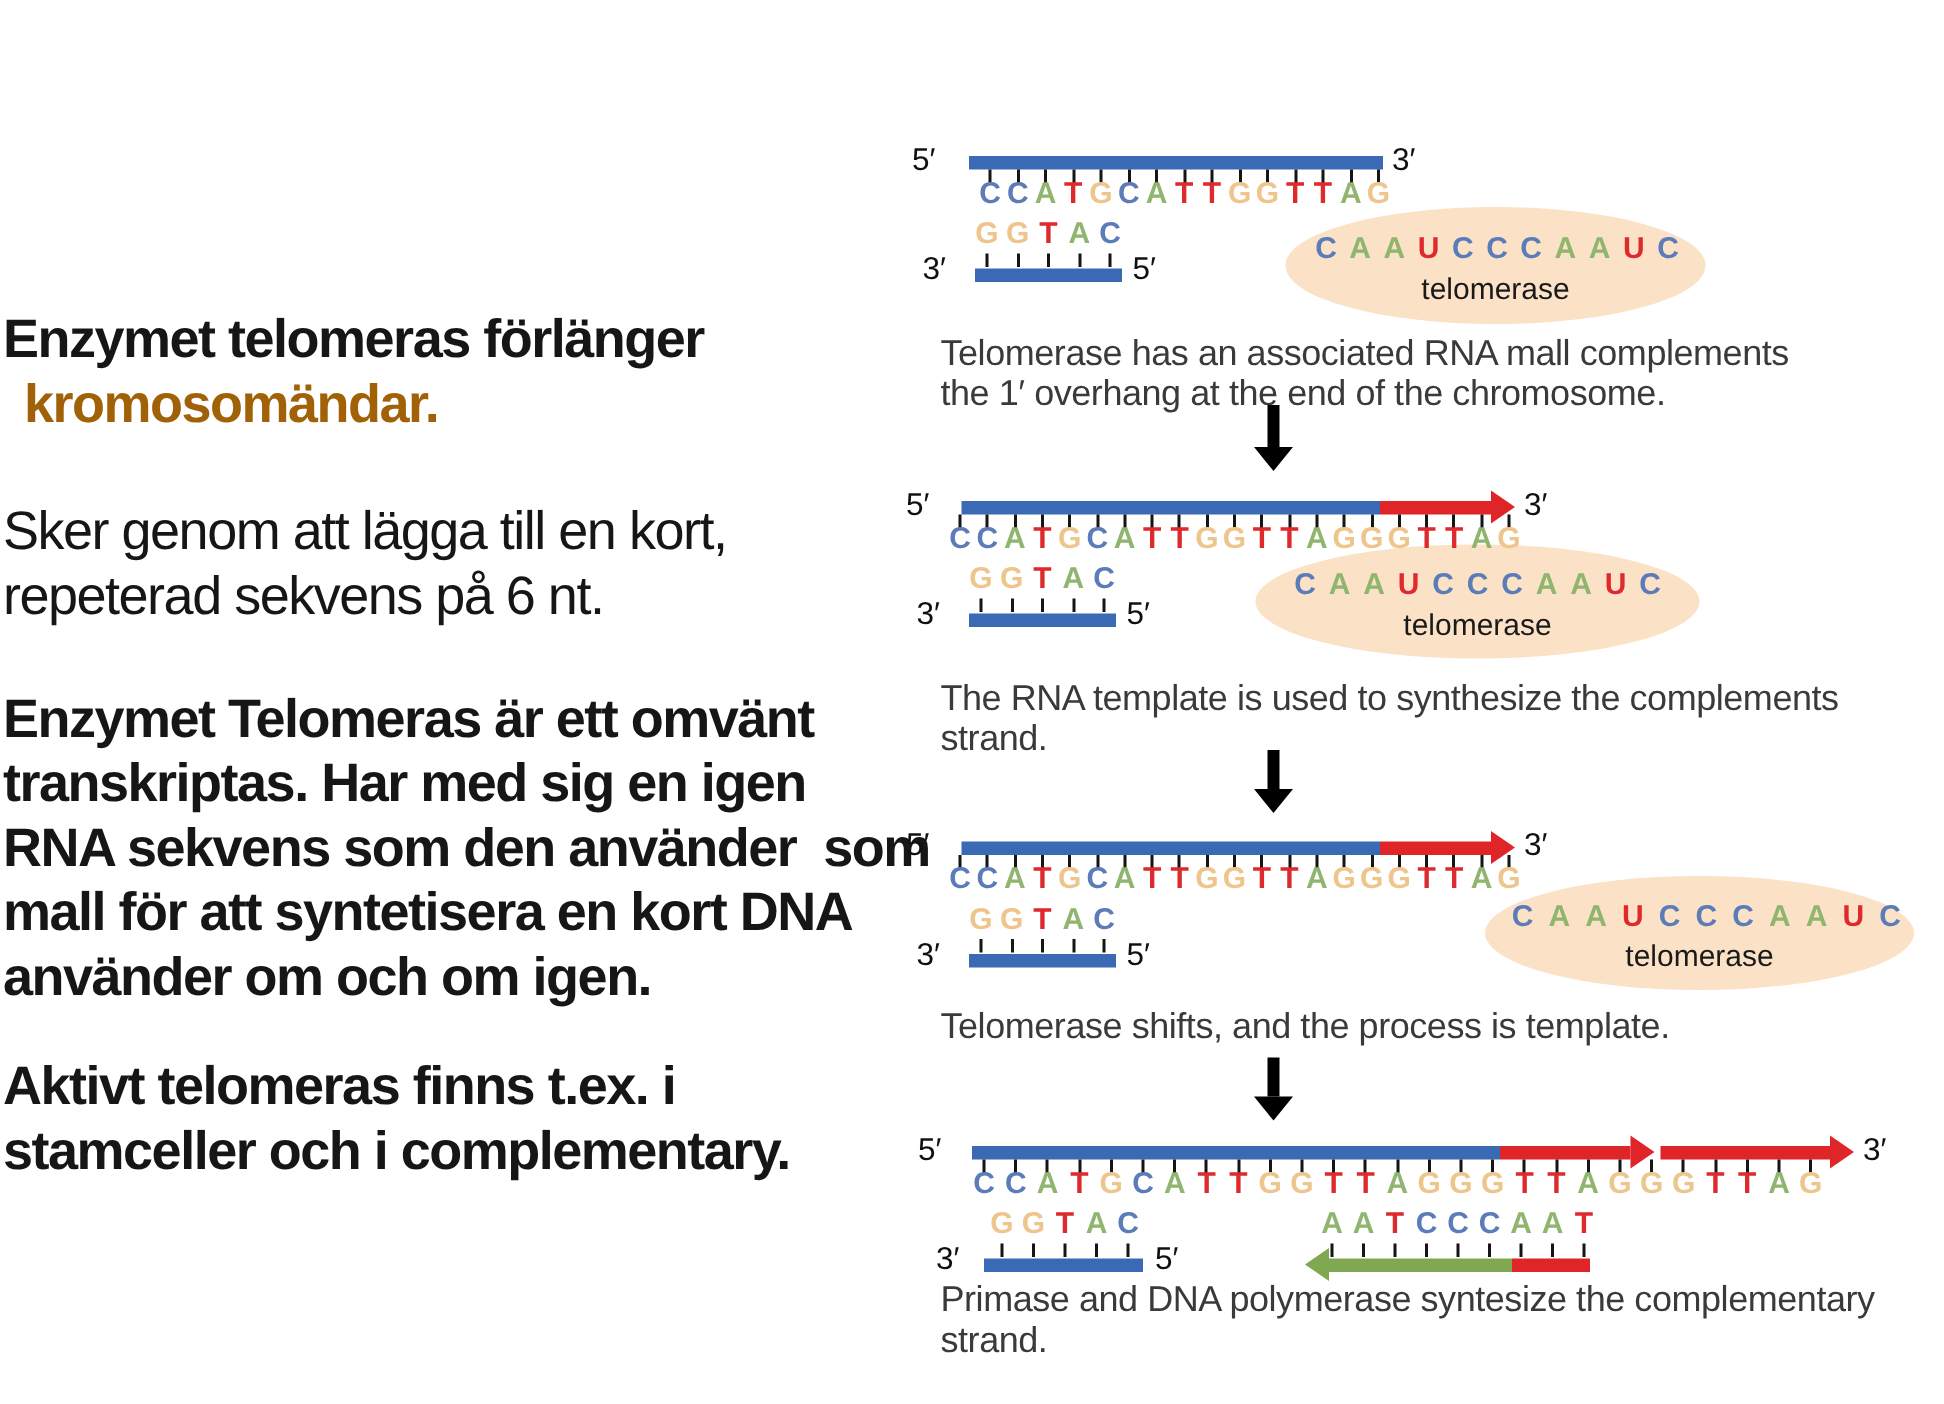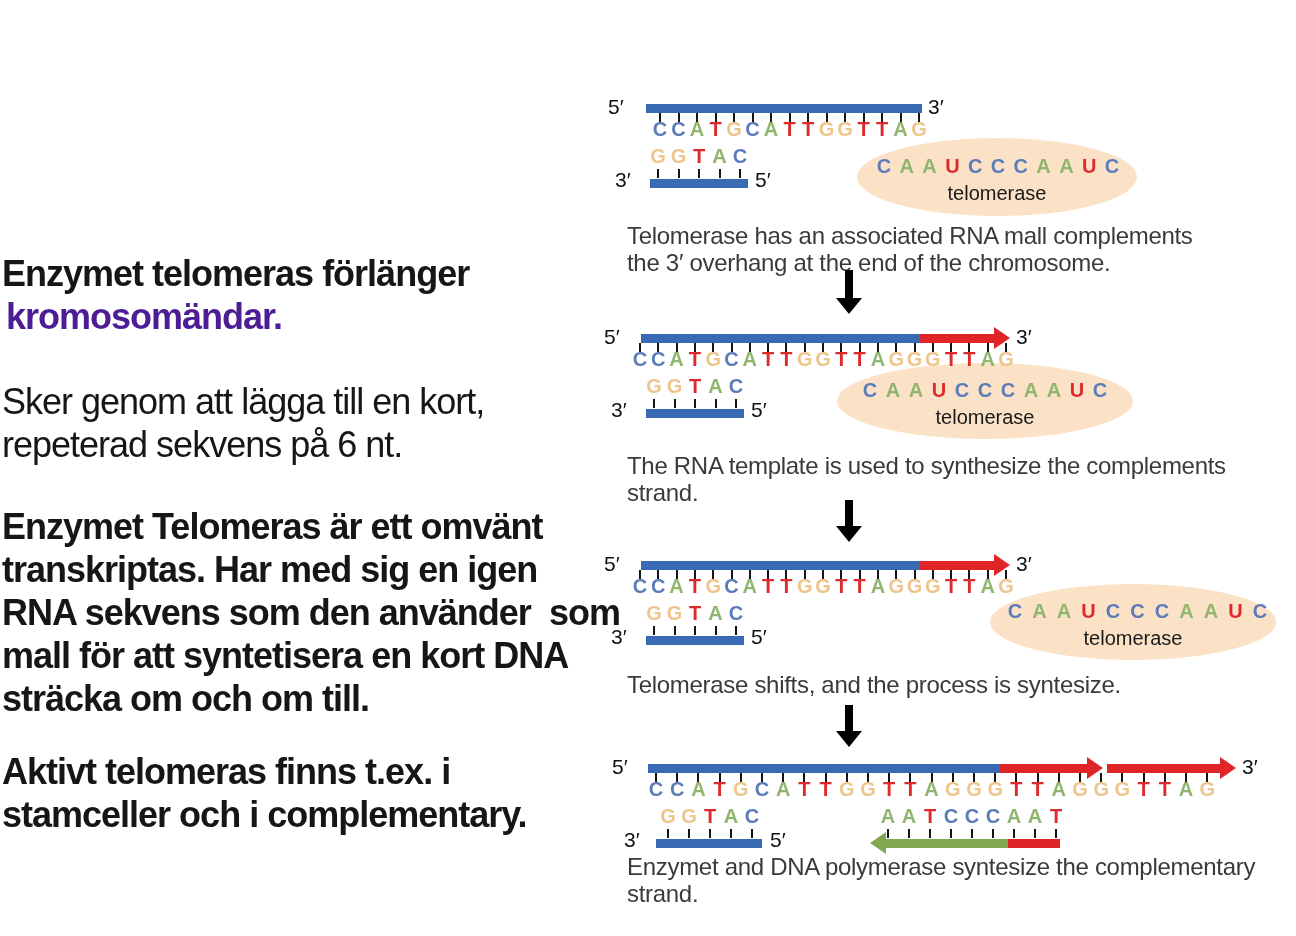--- a/index.html
+++ b/index.html
@@ -1,20 +1,20 @@
 <!DOCTYPE html>
 <html><head>
 <meta charset="utf-8">
 <style>
   html,body{margin:0;padding:0;}
   body{width:1296px;height:936px;background:#ffffff;overflow:hidden;position:relative;
        font-family:"Liberation Sans",sans-serif;}
   .slide{position:absolute;left:0;top:0;width:1296px;height:936px;background:#fff;}
   .bodyline{position:absolute;font-size:36px;line-height:43px;letter-spacing:-1px;
-            color:#161616;white-space:pre;z-index:1;margin-top:48px;}
+            color:#161616;white-space:pre;z-index:1;}
   .bodyline.b{font-weight:600;}
   .nuc{position:absolute;font-weight:700;font-size:20px;transform:translateX(-50%);
        z-index:2;white-space:pre;}
   .tick{position:absolute;width:2px;background:#151515;transform:translateX(-50%);z-index:1;}
   .bar{position:absolute;height:9px;z-index:1;}
   .prime{position:absolute;font-size:21px;color:#101010;z-index:2;white-space:pre;}
   .oval{position:absolute;border-radius:50%;z-index:0;}
   .olabel{position:absolute;transform:translateX(-50%);font-size:20px;color:#1a1a1a;z-index:2;}
   .caption{position:absolute;font-size:24px;letter-spacing:-0.3px;color:#3a3a3a;
            white-space:pre;z-index:1;}
@@ -25,28 +25,28 @@
   .dshaft{position:absolute;width:8px;background:#000;z-index:1;}
   .dhead{position:absolute;width:0;height:0;border-left:13px solid transparent;
          border-right:13px solid transparent;border-top:16px solid #000;z-index:1;}
 </style>
 </head>
 <body>
 
 <div class="slide">
   <div id="left-text">
       <div class="bodyline b" style="left: 2px; top: 204px; color: rgb(22, 22, 22);">Enzymet telomeras förlänger</div>
-      <div class="bodyline b" style="left: 6px; top: 247px; color: #4c1d95;">kromosomändar.</div>
+      <div class="bodyline b" style="left: 16px; top: 247px; color: #a16207;">kromosomändar.</div>
       <div class="bodyline" style="left: 2px; top: 332px; color: rgb(22, 22, 22);">Sker genom att lägga till en kort,</div>
       <div class="bodyline" style="left: 2px; top: 375px; color: rgb(22, 22, 22);">repeterad sekvens på 6 nt.</div>
       <div class="bodyline b" style="left: 2px; top: 457px; color: rgb(22, 22, 22);">Enzymet Telomeras är ett omvänt</div>
       <div class="bodyline b" style="left: 2px; top: 500px; color: rgb(22, 22, 22);">transkriptas. Har med sig en igen</div>
       <div class="bodyline b" style="left: 2px; top: 543px; color: rgb(22, 22, 22);">RNA sekvens som den använder  som</div>
       <div class="bodyline b" style="left: 2px; top: 586px; color: rgb(22, 22, 22);">mall för att syntetisera en kort DNA</div>
-      <div class="bodyline b" style="left: 2px; top: 629px; color: rgb(22, 22, 22);">sträcka om och om till.</div>
+      <div class="bodyline b" style="left: 2px; top: 629px; color: rgb(22, 22, 22);">använder om och om igen.</div>
       <div class="bodyline b" style="left: 2px; top: 702px; color: rgb(22, 22, 22);">Aktivt telomeras finns t.ex. i</div>
       <div class="bodyline b" style="left: 2px; top: 745px; color: rgb(22, 22, 22);">stamceller och i complementary.</div>
     </div>
   <div id="diagram">
       <div class="prime" style="left: 608px; top: 95px;">5′</div>
       <div class="prime" style="left: 928px; top: 95px;">3′</div>
       <div class="bar" style="left: 646px; top: 104px; width: 276px; background: rgb(59, 106, 181);"></div>
       <div class="nuc" style="left: 660px; top: 118px; color: rgb(91, 124, 184);">C</div>
       <div class="tick" style="left: 660px; top: 113px; height: 9px; background: rgb(21, 21, 21);"></div>
       <div class="nuc" style="left: 678.5px; top: 118px; color: rgb(91, 124, 184);">C</div>
@@ -97,21 +97,21 @@
       <div class="nuc" style="left: 952.4px; top: 155px; color: rgb(222, 42, 44);">U</div>
       <div class="nuc" style="left: 975.2px; top: 155px; color: rgb(91, 124, 184);">C</div>
       <div class="nuc" style="left: 998px; top: 155px; color: rgb(91, 124, 184);">C</div>
       <div class="nuc" style="left: 1020.8px; top: 155px; color: rgb(91, 124, 184);">C</div>
       <div class="nuc" style="left: 1043.6px; top: 155px; color: rgb(143, 181, 110);">A</div>
       <div class="nuc" style="left: 1066.4px; top: 155px; color: rgb(143, 181, 110);">A</div>
       <div class="nuc" style="left: 1089.2px; top: 155px; color: rgb(222, 42, 44);">U</div>
       <div class="nuc" style="left: 1112px; top: 155px; color: rgb(91, 124, 184);">C</div>
       <div class="olabel" style="left: 997px; top: 182px;">telomerase</div>
       <div class="caption" style="left: 627px; top: 222px; color: rgb(58, 58, 58);">Telomerase has an associated RNA mall complements</div>
-      <div class="caption" style="left: 627px; top: 249px; color: rgb(58, 58, 58);">the 3′ overhang at the end of the chromosome.</div>
+      <div class="caption" style="left: 627px; top: 249px; color: rgb(58, 58, 58);">the 1′ overhang at the end of the chromosome.</div>
       <div class="dshaft" style="left: 845px; top: 270px; height: 28px;"></div>
       <div class="dhead" style="left: 836px; top: 298px;"></div>
       <div class="prime" style="left: 604px; top: 325px;">5′</div>
       <div class="prime" style="left: 1016px; top: 325px;">3′</div>
       <div class="bar" style="left: 641px; top: 334px; width: 279px; background: rgb(59, 106, 181);"></div>
       <div class="bar" style="left: 920px; top: 334px; width: 74px; background: rgb(224, 37, 41);"></div>
       <div class="tri-r" style="left: 994px; top: 327px; border-left-color: rgb(224, 37, 41);"></div>
       <div class="nuc" style="left: 640px; top: 348px; color: rgb(91, 124, 184);">C</div>
       <div class="tick" style="left: 640px; top: 343px; height: 9px; background: rgb(21, 21, 21);"></div>
       <div class="nuc" style="left: 658.3px; top: 348px; color: rgb(91, 124, 184);">C</div>
@@ -250,21 +250,21 @@
       <div class="nuc" style="left: 1064px; top: 600px; color: rgb(143, 181, 110);">A</div>
       <div class="nuc" style="left: 1088.5px; top: 600px; color: rgb(222, 42, 44);">U</div>
       <div class="nuc" style="left: 1113px; top: 600px; color: rgb(91, 124, 184);">C</div>
       <div class="nuc" style="left: 1137.5px; top: 600px; color: rgb(91, 124, 184);">C</div>
       <div class="nuc" style="left: 1162px; top: 600px; color: rgb(91, 124, 184);">C</div>
       <div class="nuc" style="left: 1186.5px; top: 600px; color: rgb(143, 181, 110);">A</div>
       <div class="nuc" style="left: 1211px; top: 600px; color: rgb(143, 181, 110);">A</div>
       <div class="nuc" style="left: 1235.5px; top: 600px; color: rgb(222, 42, 44);">U</div>
       <div class="nuc" style="left: 1260px; top: 600px; color: rgb(91, 124, 184);">C</div>
       <div class="olabel" style="left: 1133px; top: 627px;">telomerase</div>
-      <div class="caption" style="left: 627px; top: 671px; color: rgb(58, 58, 58);">Telomerase shifts, and the process is syntesize.</div>
+      <div class="caption" style="left: 627px; top: 671px; color: rgb(58, 58, 58);">Telomerase shifts, and the process is template.</div>
       <div class="dshaft" style="left: 845px; top: 705px; height: 26px;"></div>
       <div class="dhead" style="left: 836px; top: 731px;"></div>
       <div class="prime" style="left: 612px; top: 755px;">5′</div>
       <div class="prime" style="left: 1242px; top: 755px;">3′</div>
       <div class="bar" style="left: 648px; top: 764px; width: 352px; background: rgb(59, 106, 181);"></div>
       <div class="bar" style="left: 1000px; top: 764px; width: 87px; background: rgb(224, 37, 41);"></div>
       <div class="tri-r" style="left: 1087px; top: 757px; border-left-color: rgb(224, 37, 41);"></div>
       <div class="bar" style="left: 1107px; top: 764px; width: 113px; background: rgb(224, 37, 41);"></div>
       <div class="tri-r" style="left: 1220px; top: 757px; border-left-color: rgb(224, 37, 41);"></div>
       <div class="nuc" style="left: 656px; top: 778px; color: rgb(91, 124, 184);">C</div>
@@ -348,16 +348,16 @@
       <div class="tick" style="left: 993px; top: 829px; height: 9px; background: rgb(21, 21, 21);"></div>
       <div class="nuc" style="left: 1014px; top: 805px; color: rgb(143, 181, 110);">A</div>
       <div class="tick" style="left: 1014px; top: 829px; height: 9px; background: rgb(21, 21, 21);"></div>
       <div class="nuc" style="left: 1035px; top: 805px; color: rgb(143, 181, 110);">A</div>
       <div class="tick" style="left: 1035px; top: 829px; height: 9px; background: rgb(21, 21, 21);"></div>
       <div class="nuc" style="left: 1056px; top: 805px; color: rgb(222, 42, 44);">T</div>
       <div class="tick" style="left: 1056px; top: 829px; height: 9px; background: rgb(21, 21, 21);"></div>
       <div class="tri-l" style="left: 870px; top: 832px; border-right-color: rgb(127, 168, 81);"></div>
       <div class="bar" style="left: 886px; top: 839px; width: 122px; background: rgb(127, 168, 81);"></div>
       <div class="bar" style="left: 1008px; top: 839px; width: 52px; background: rgb(224, 37, 41);"></div>
-      <div class="caption" style="left: 627px; top: 853px; color: rgb(58, 58, 58);">Enzymet and DNA polymerase syntesize the complementary</div>
+      <div class="caption" style="left: 627px; top: 853px; color: rgb(58, 58, 58);">Primase and DNA polymerase syntesize the complementary</div>
       <div class="caption" style="left: 627px; top: 880px; color: rgb(58, 58, 58);">strand.</div>
     </div>
 </div>
 
 </body></html>

